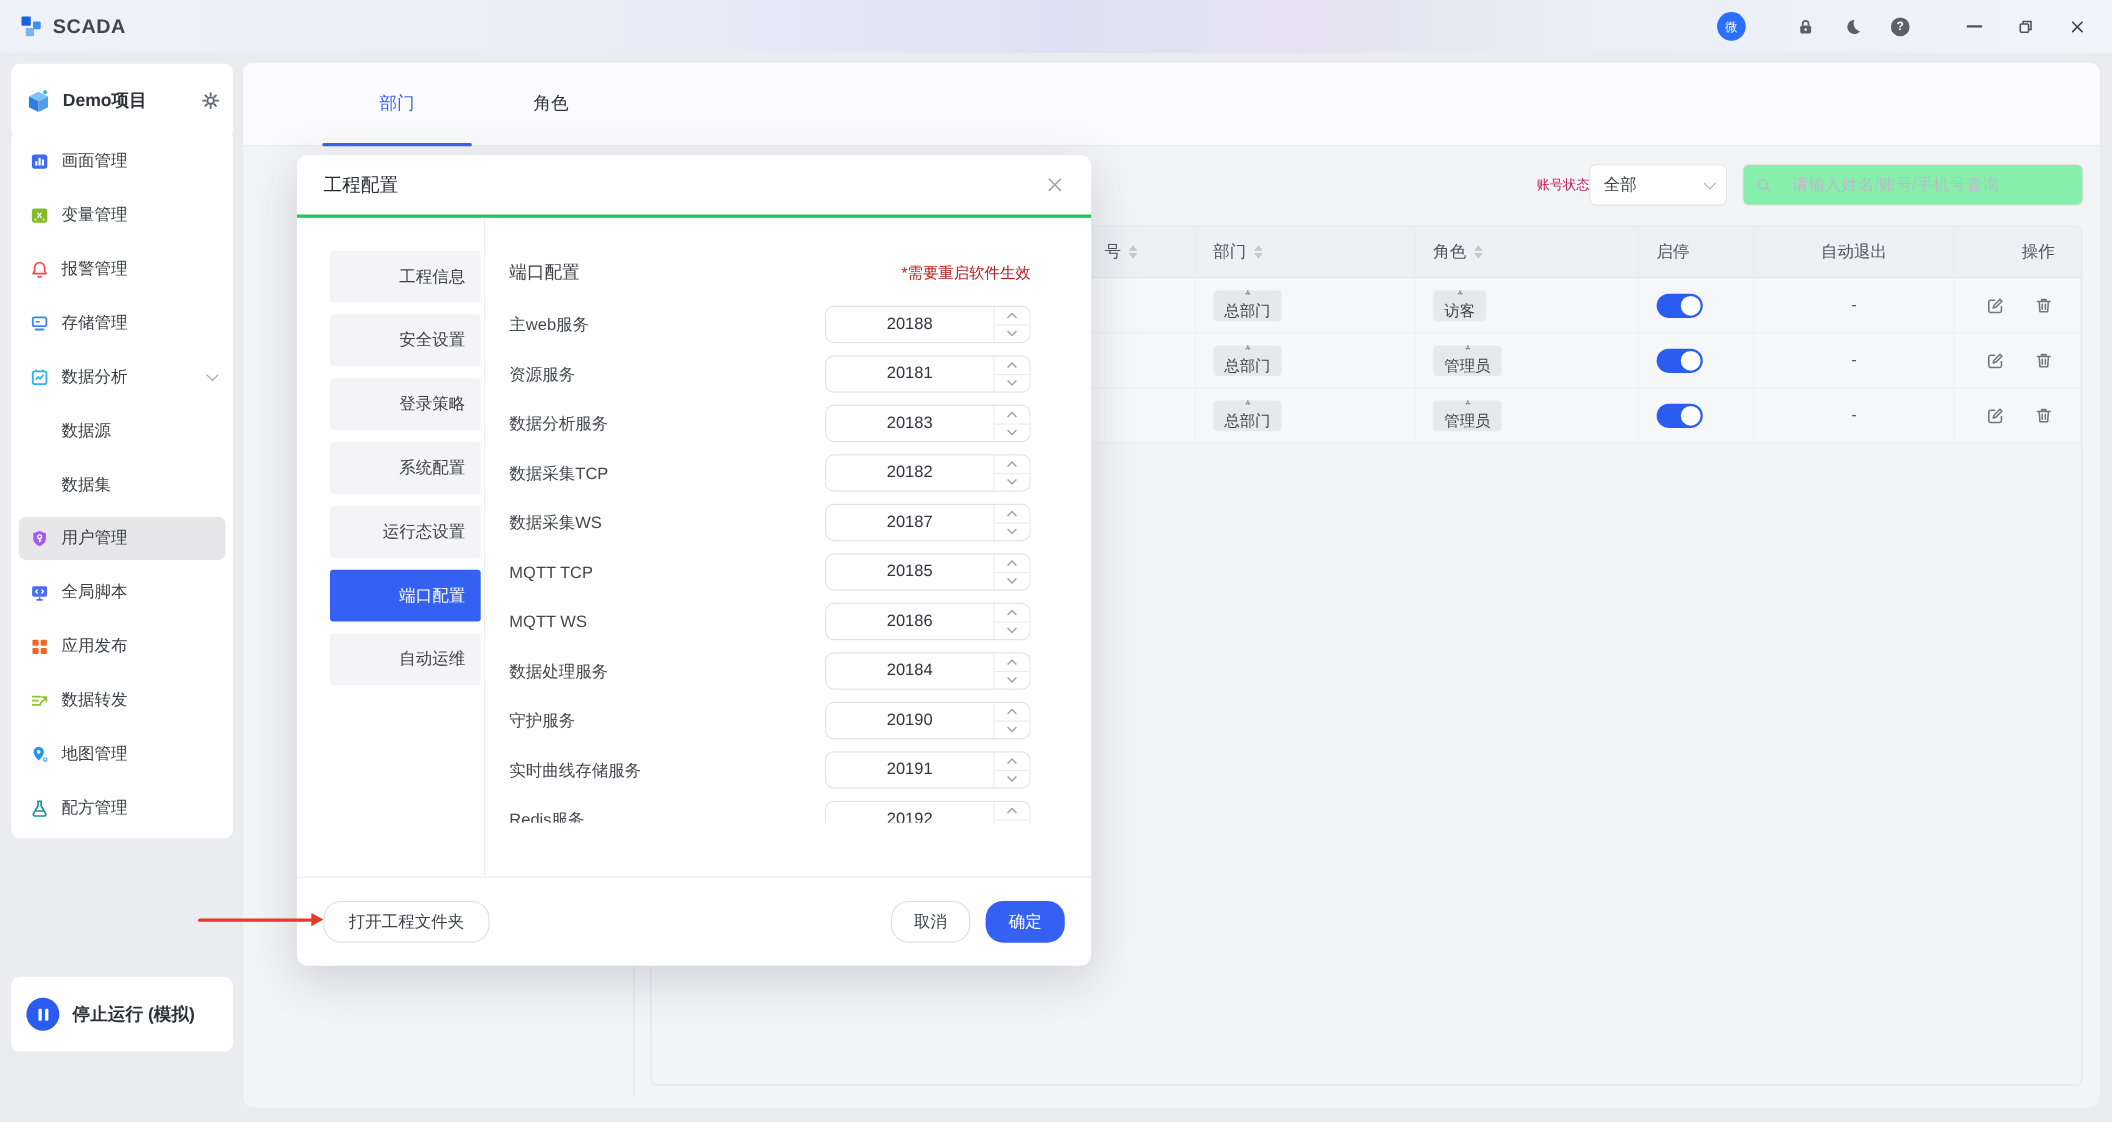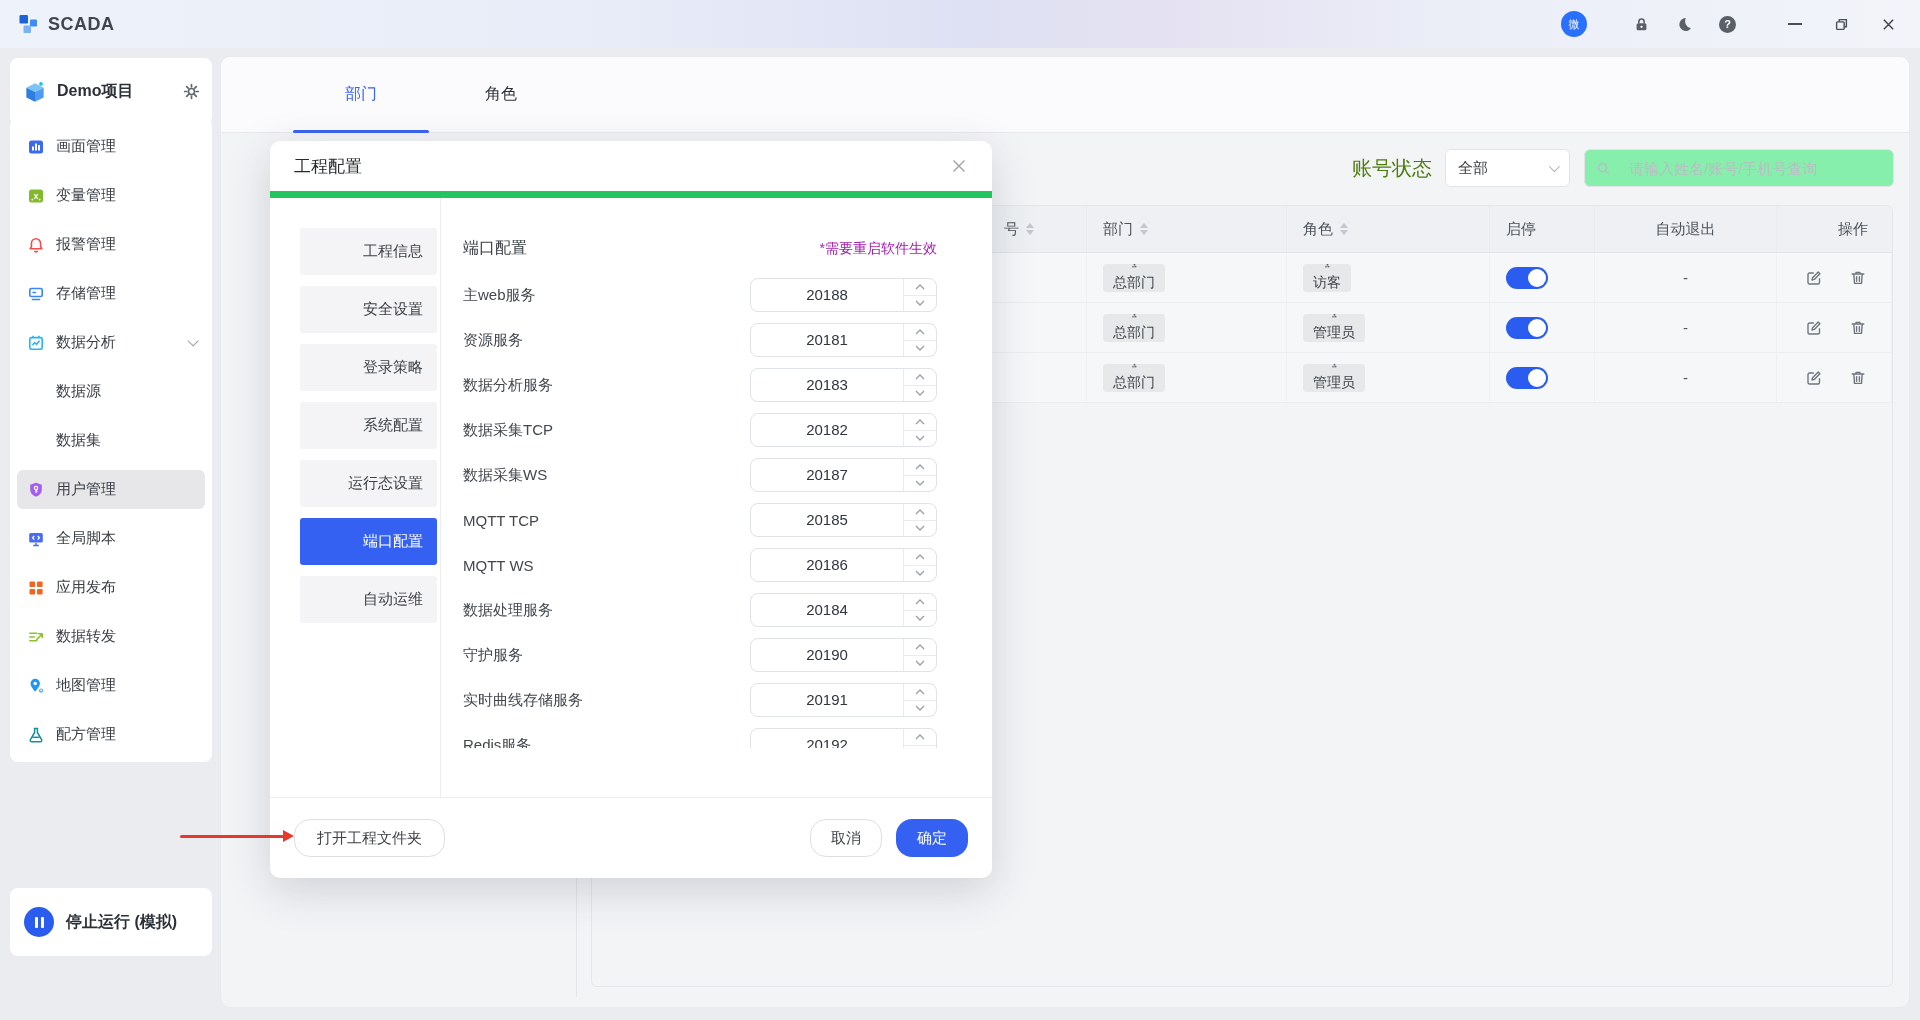--- a/index.html
+++ b/index.html
@@ -44,21 +44,21 @@
     border:1px solid #e9eaee; border-radius:10px; overflow:hidden; }
   .tabstrip { height:76px; background:#fbfbfd; border-bottom:1px solid #e7e8ec; display:flex; padding-left:70px; }
   .tab { width:140px; display:flex; align-items:center; justify-content:center; font-size:16px;
     color:#2f3339; position:relative; cursor:pointer; }
   .tab.active { color:#3b63f3; }
   .tab.active::after { content:""; position:absolute; left:2px; right:2px; bottom:-1px; height:3px;
     background:#3b63f3; border-radius:2px; }
   .tree-divider { position:absolute; left:355px; top:84px; bottom:10px; width:1px; background:#e4e5ea; }
 
   .filter-row { position:absolute; top:92px; right:15px; height:38px; display:flex; align-items:center; }
-  .filter-label { font-size:20px; color:#4d7c0f; margin-right:13px; }
+  .filter-label { font-size:12px; color:#be185d; }
   .select-box { width:125px; height:38px; background:#fff; border:1px solid #e2e4e8; border-radius:6px;
     display:flex; align-items:center; padding:0 12px; font-size:15px; color:#3a3f45; margin-right:14px; }
   .select-caret { margin-left:auto; width:8px; height:8px; border-right:1.5px solid #a9aeb6;
     border-bottom:1.5px solid #a9aeb6; transform:rotate(45deg) translateY(-2px); }
   .search-box { width:310px; height:38px; background:#86efac; border:1px solid #e2e4e8; border-radius:6px;
     display:flex; align-items:center; padding:0 11px; gap:18px; }
   .search-box input { border:none; outline:none; flex:1; font-size:15px; color:#3a3f45;
     font-family:inherit; background:transparent; }
   .search-box input::placeholder { color:#b9bdc4; }
 
@@ -82,33 +82,33 @@
     background:#e7e8ea; border-radius:4px; font-size:14px; color:#3e434a;flex-direction:column; }
   .toggle { width:42px; height:22px; border-radius:11px; background:#2b5cf0; position:relative; cursor:pointer; }
   .toggle .knob { position:absolute; top:2px; right:2px; width:18px; height:18px; border-radius:50%; background:#fff; }
   .dash { font-size:15px; color:#55595f; }
   .actions { gap:26px; }
   .action-ic { cursor:pointer; }
 
   
   .modal { position:absolute; left:270px; top:141px; width:722px; height:737px; background:#fff;
     border-radius:10px; box-shadow:0 12px 44px rgba(40,50,70,.18); z-index:10; display:flex; flex-direction:column; }
-  .modal-header { height:57px; border-bottom:7px solid #22c55e; display:flex; align-items:center;
+  .modal-header { height:57px; border-bottom:3px solid #22c55e; display:flex; align-items:center;
     padding:0 24px; font-size:17px; color:#272b31; flex-shrink:0; }
   .modal-close { margin-left:auto; cursor:pointer; }
   .modal-body { height:599px; display:flex; padding:0 55px 0 30px; overflow:hidden; flex-shrink:0; }
   .mtabs { width:137px; padding-top:30px; flex-shrink:0; }
   .mtab { height:47px; margin-bottom:11px; background:#f4f4f6; border-radius:3px; display:flex;
     align-items:center; justify-content:flex-end; padding-right:14px; font-size:15px; color:#3d4248; cursor:pointer; }
   .mtab.active { background:#3461f1; color:#fff; }
   .msep { width:1px; background:#ececf1; margin-left:3px; }
   .mform { flex:1; padding-left:22px; padding-top:40px; height:550px; overflow:hidden; }
   .mform-head { display:flex; justify-content:space-between; align-items:baseline; margin-bottom:19px; }
   .mform-title { font-size:16px; color:#3b4046; }
-  .mform-note { font-size:14px; color:#a21caf; }
+  .mform-note { font-size:14px; color:#b91c1c; }
   .port-row { display:flex; align-items:center; justify-content:space-between; height:34px; margin-bottom:11px; }
   .port-label { font-size:15px; color:#42474e; }
   .num-input { width:187px; height:34px; border:1px solid #dfe2e7; border-radius:8px; display:flex;
     background:#fff; overflow:hidden; }
   .num-val { flex:1; text-align:center; line-height:32px; font-size:15px; color:#303540; }
   .spin { width:33px; border-left:1px solid #e9ebef; display:flex; flex-direction:column; }
   .spin-btn { flex:1; display:flex; align-items:center; justify-content:center; cursor:pointer; }
   .spin-btn:first-child { border-bottom:1px solid #e9ebef; }
   .modal-footer { flex:1; border-top:1px solid #ececf1; display:flex; align-items:center; padding:0 24px; gap:14px; }
   .btn { height:38px; border-radius:16px; font-size:15px; display:flex; align-items:center;

